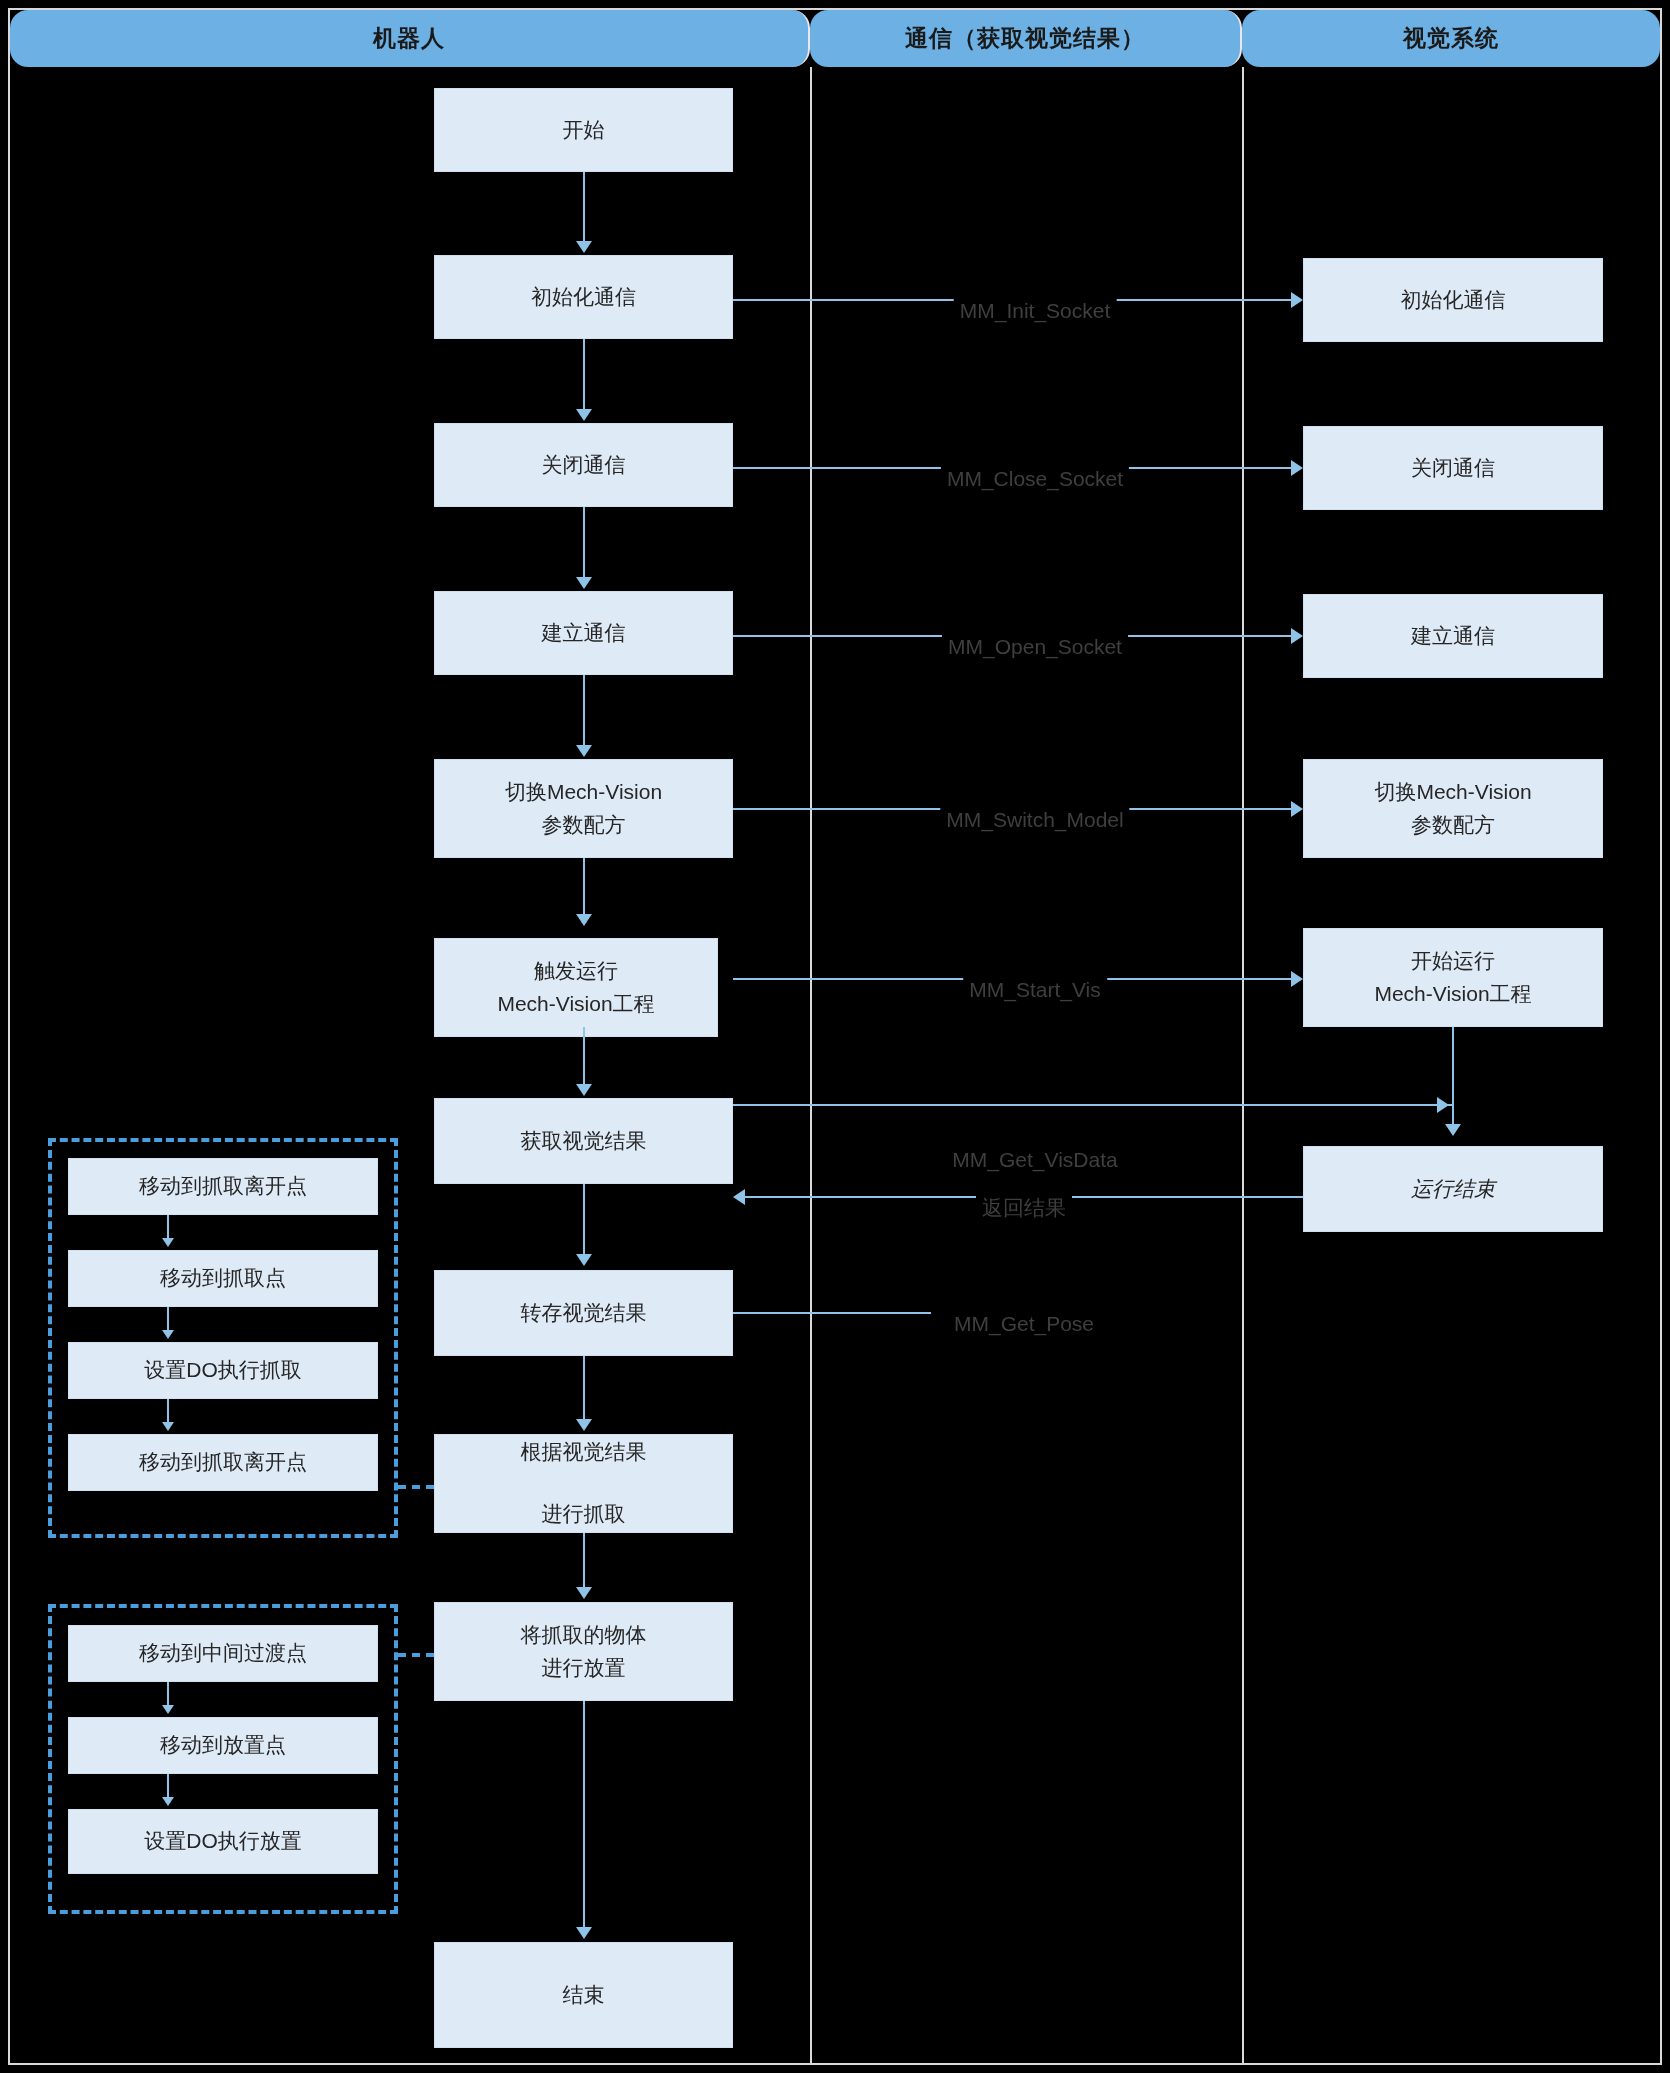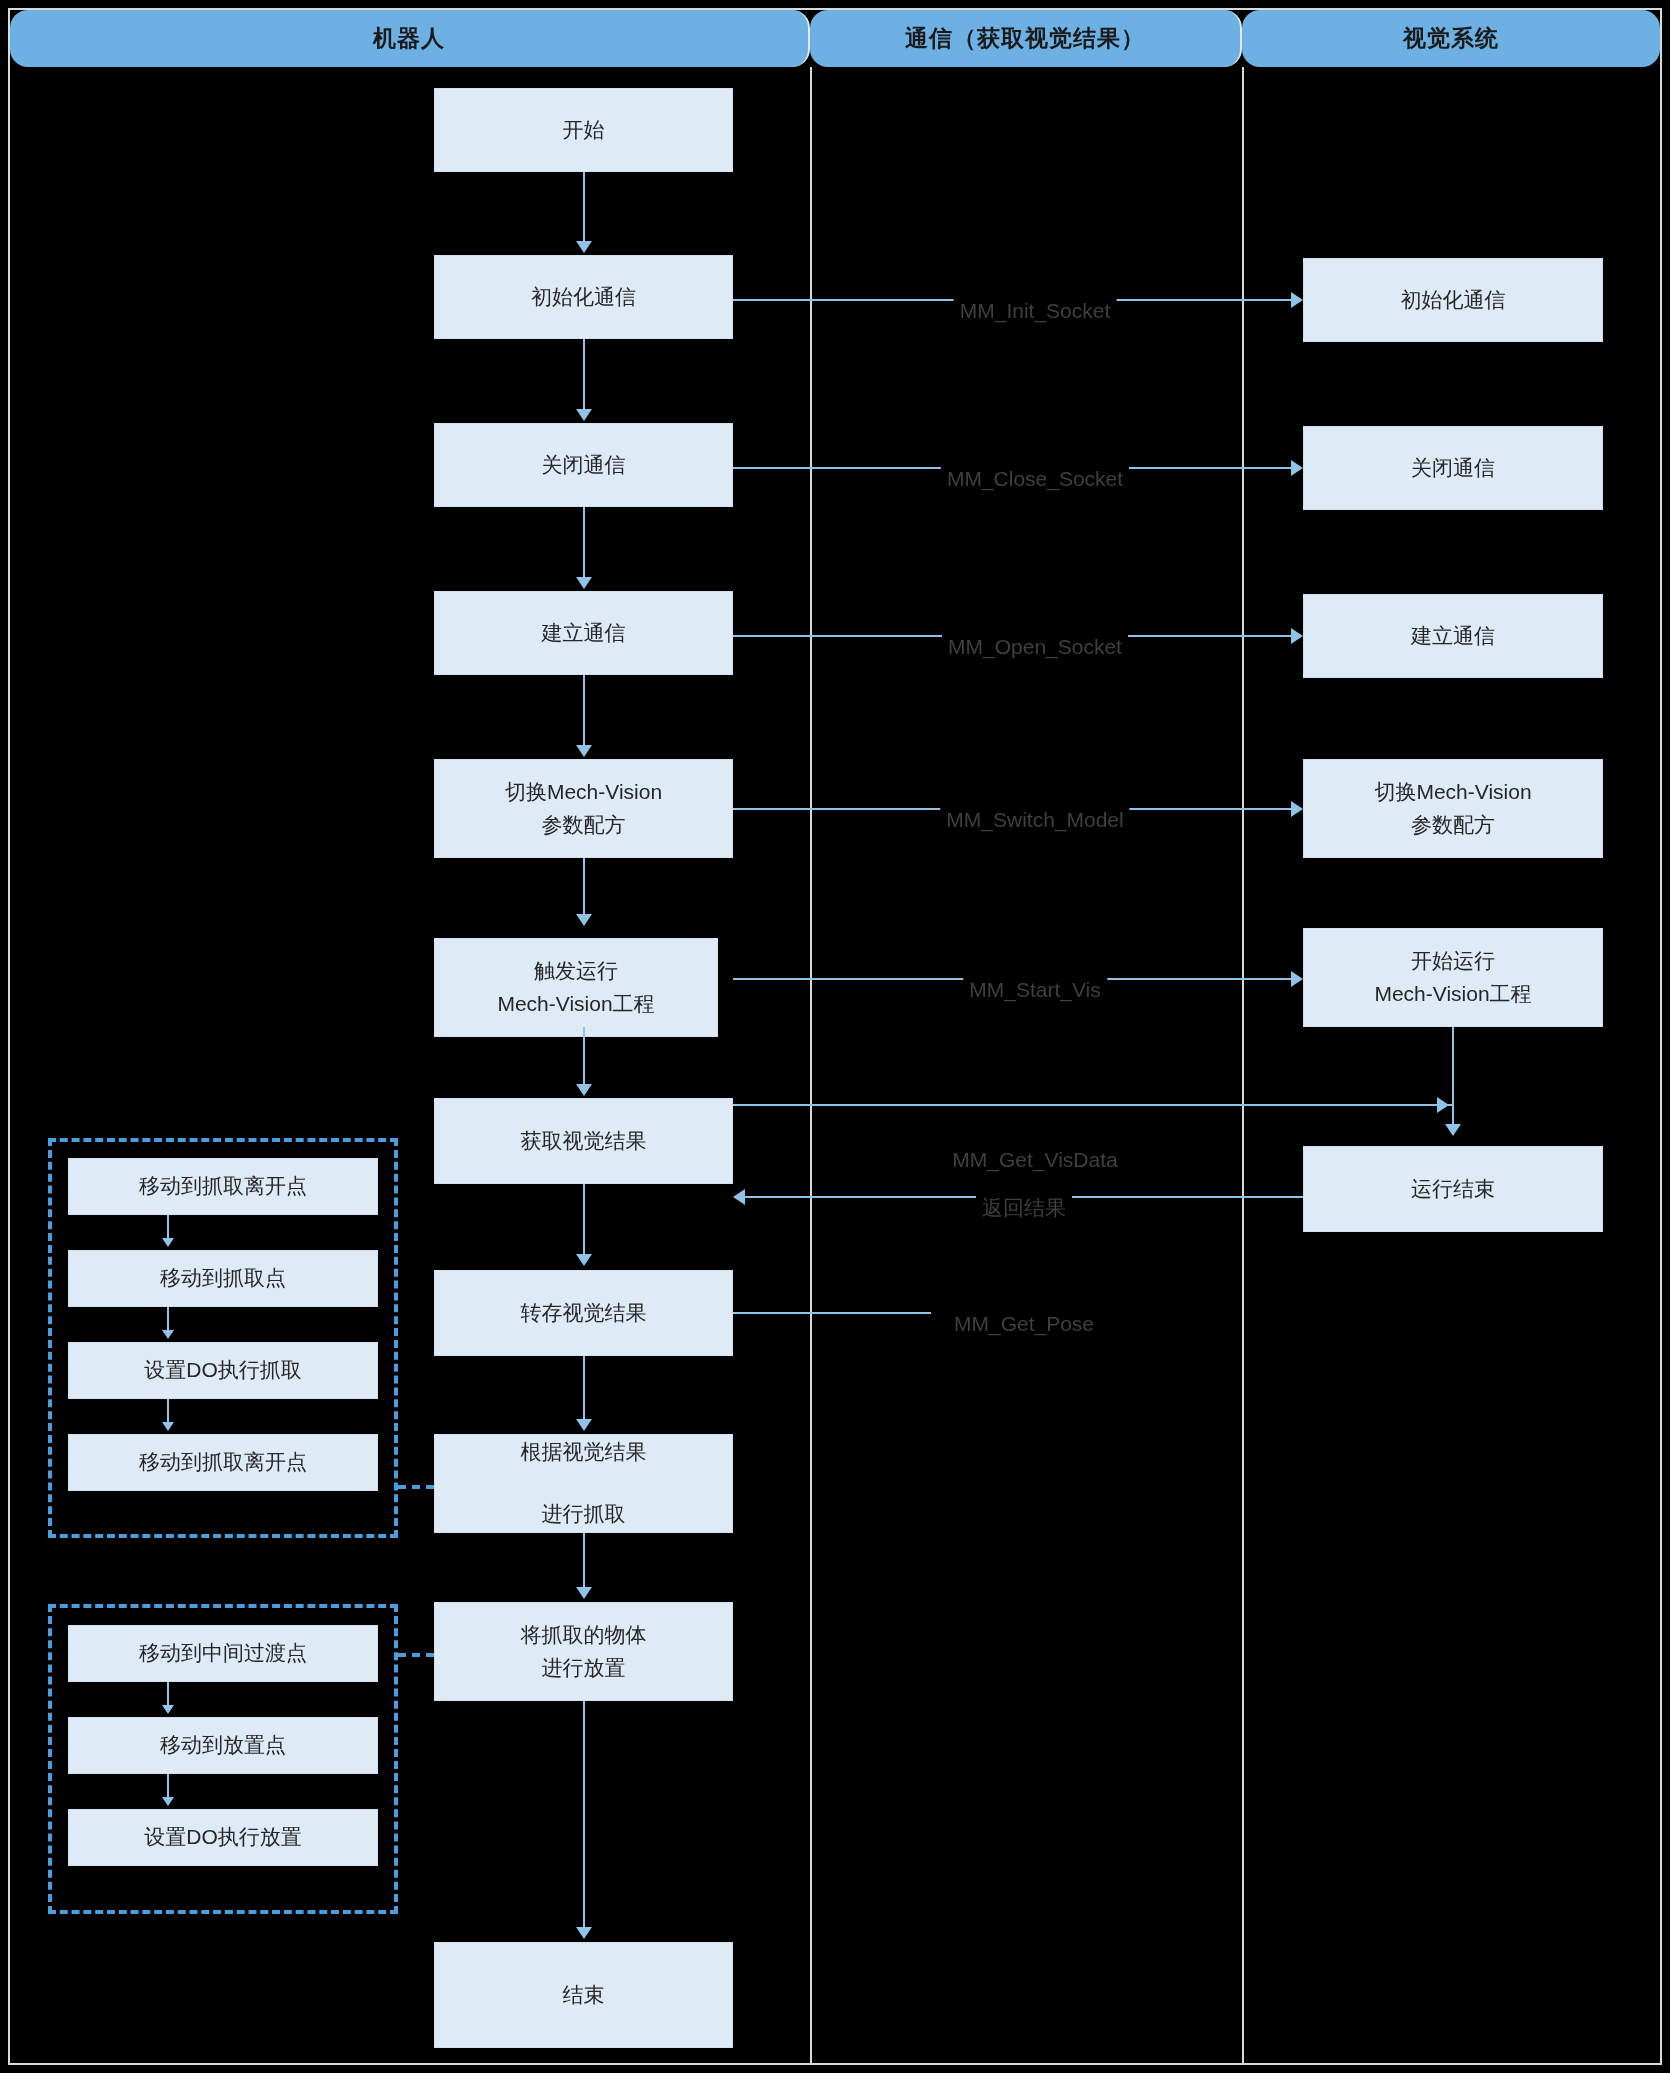--- a/index.html
+++ b/index.html
@@ -170,21 +170,21 @@
   <div class="box" style="left:1303px;top:759px;width:300px;height:99px;">
     <span class="ln">切换Mech-Vision</span>
     <span class="ln">参数配方</span>
   </div>
 
   <div class="box" style="left:1303px;top:928px;width:300px;height:99px;">
     <span class="ln">开始运行</span>
     <span class="ln">Mech-Vision工程</span>
   </div>
 
-  <div class="box" style="left:1303px;top:1146px;width:300px;height:86px;">
+  <div class="box" style="left:1303px;top:1146px;width:300px;height:86px;font-style:italic;">
     <span class="ln">运行结束</span>
   </div>
 
   <div class="vline" style="left:583px;top:172px;height:71px;"></div>
   <div class="arrow-d" style="left:576px;top:241px;"></div>
 
   <div class="vline" style="left:583px;top:339px;height:71px;"></div>
   <div class="arrow-d" style="left:576px;top:409px;"></div>
 
   <div class="vline" style="left:583px;top:507px;height:71px;"></div>
@@ -278,19 +278,19 @@
   </div>
   <div class="vline" style="left:167px;top:1682px;height:26px;"></div>
   <div class="small-arrow-d" style="left:162px;top:1705px;"></div>
 
   <div class="box" style="left:68px;top:1717px;width:310px;height:57px;">
     <span class="ln">移动到放置点</span>
   </div>
   <div class="vline" style="left:167px;top:1774px;height:26px;"></div>
   <div class="small-arrow-d" style="left:162px;top:1797px;"></div>
 
-  <div class="box" style="left:68px;top:1809px;width:310px;height:57px;">
+  <div class="box" style="left:68px;top:1809px;width:310px;height:65px;">
     <span class="ln">设置DO执行放置</span>
   </div>
 
   <div class="dash-conn" style="left:398px;top:1653px;width:36px;"></div>
 
 </div>
 
 </body></html>

